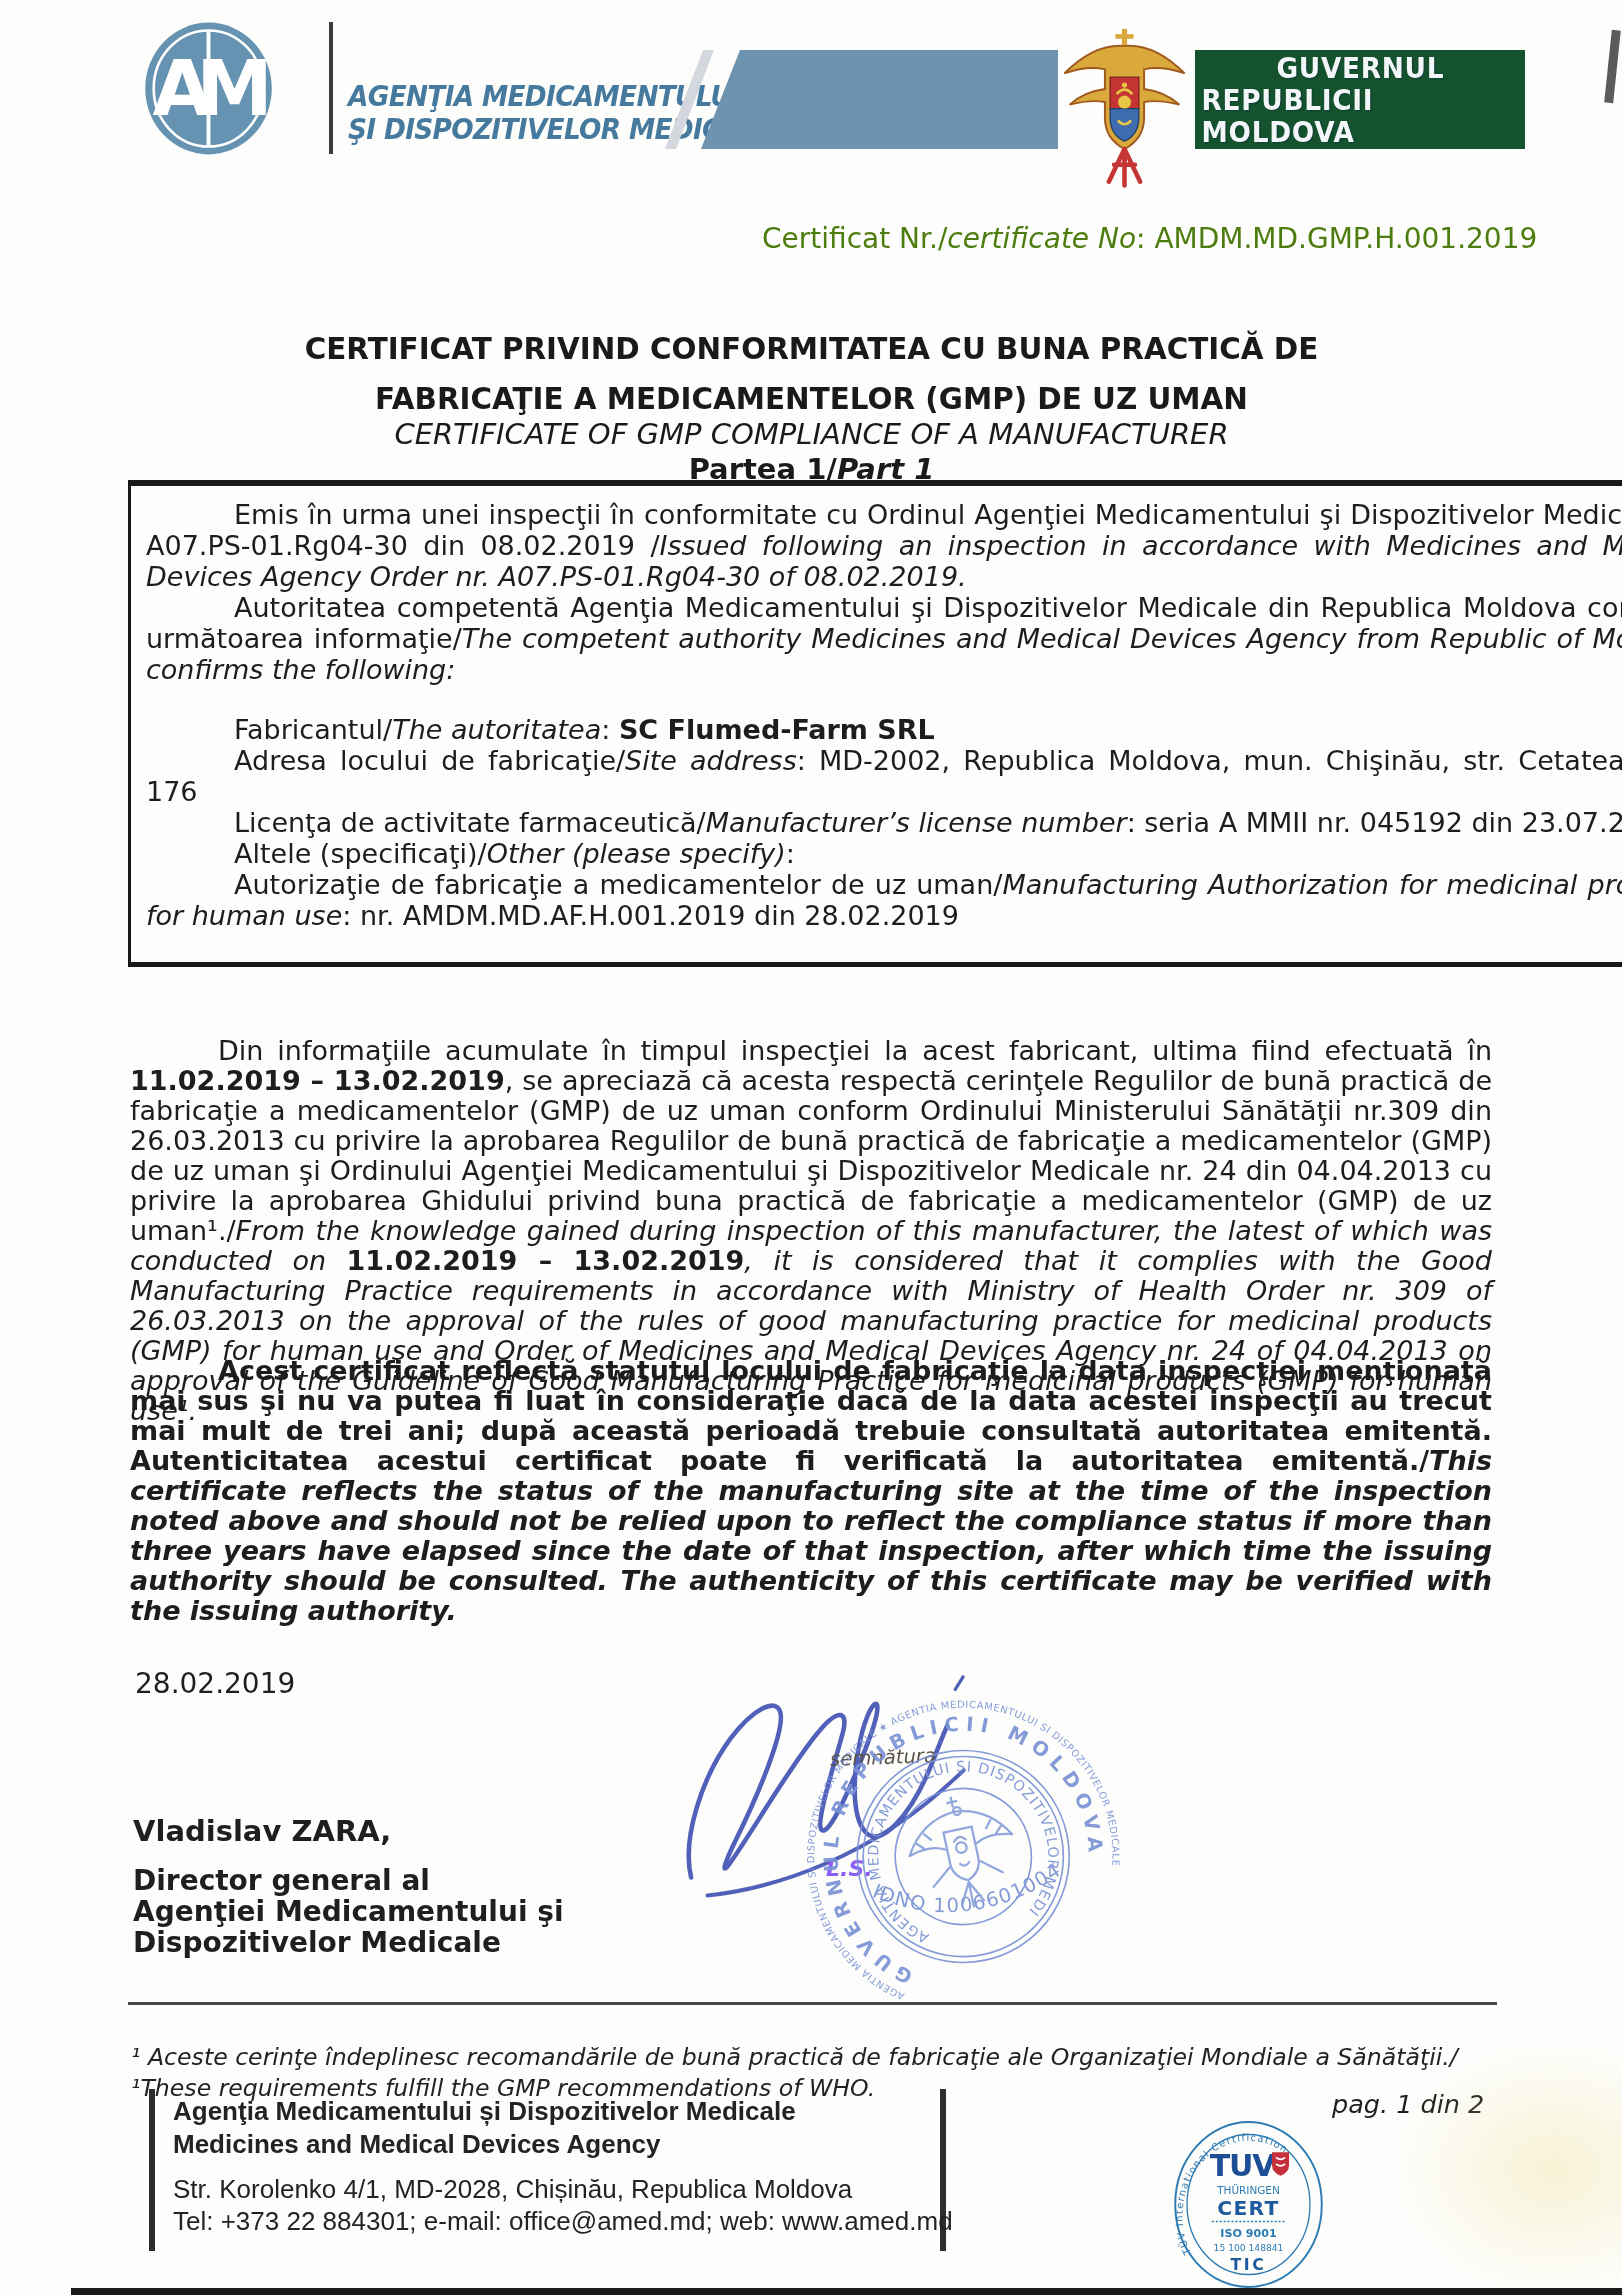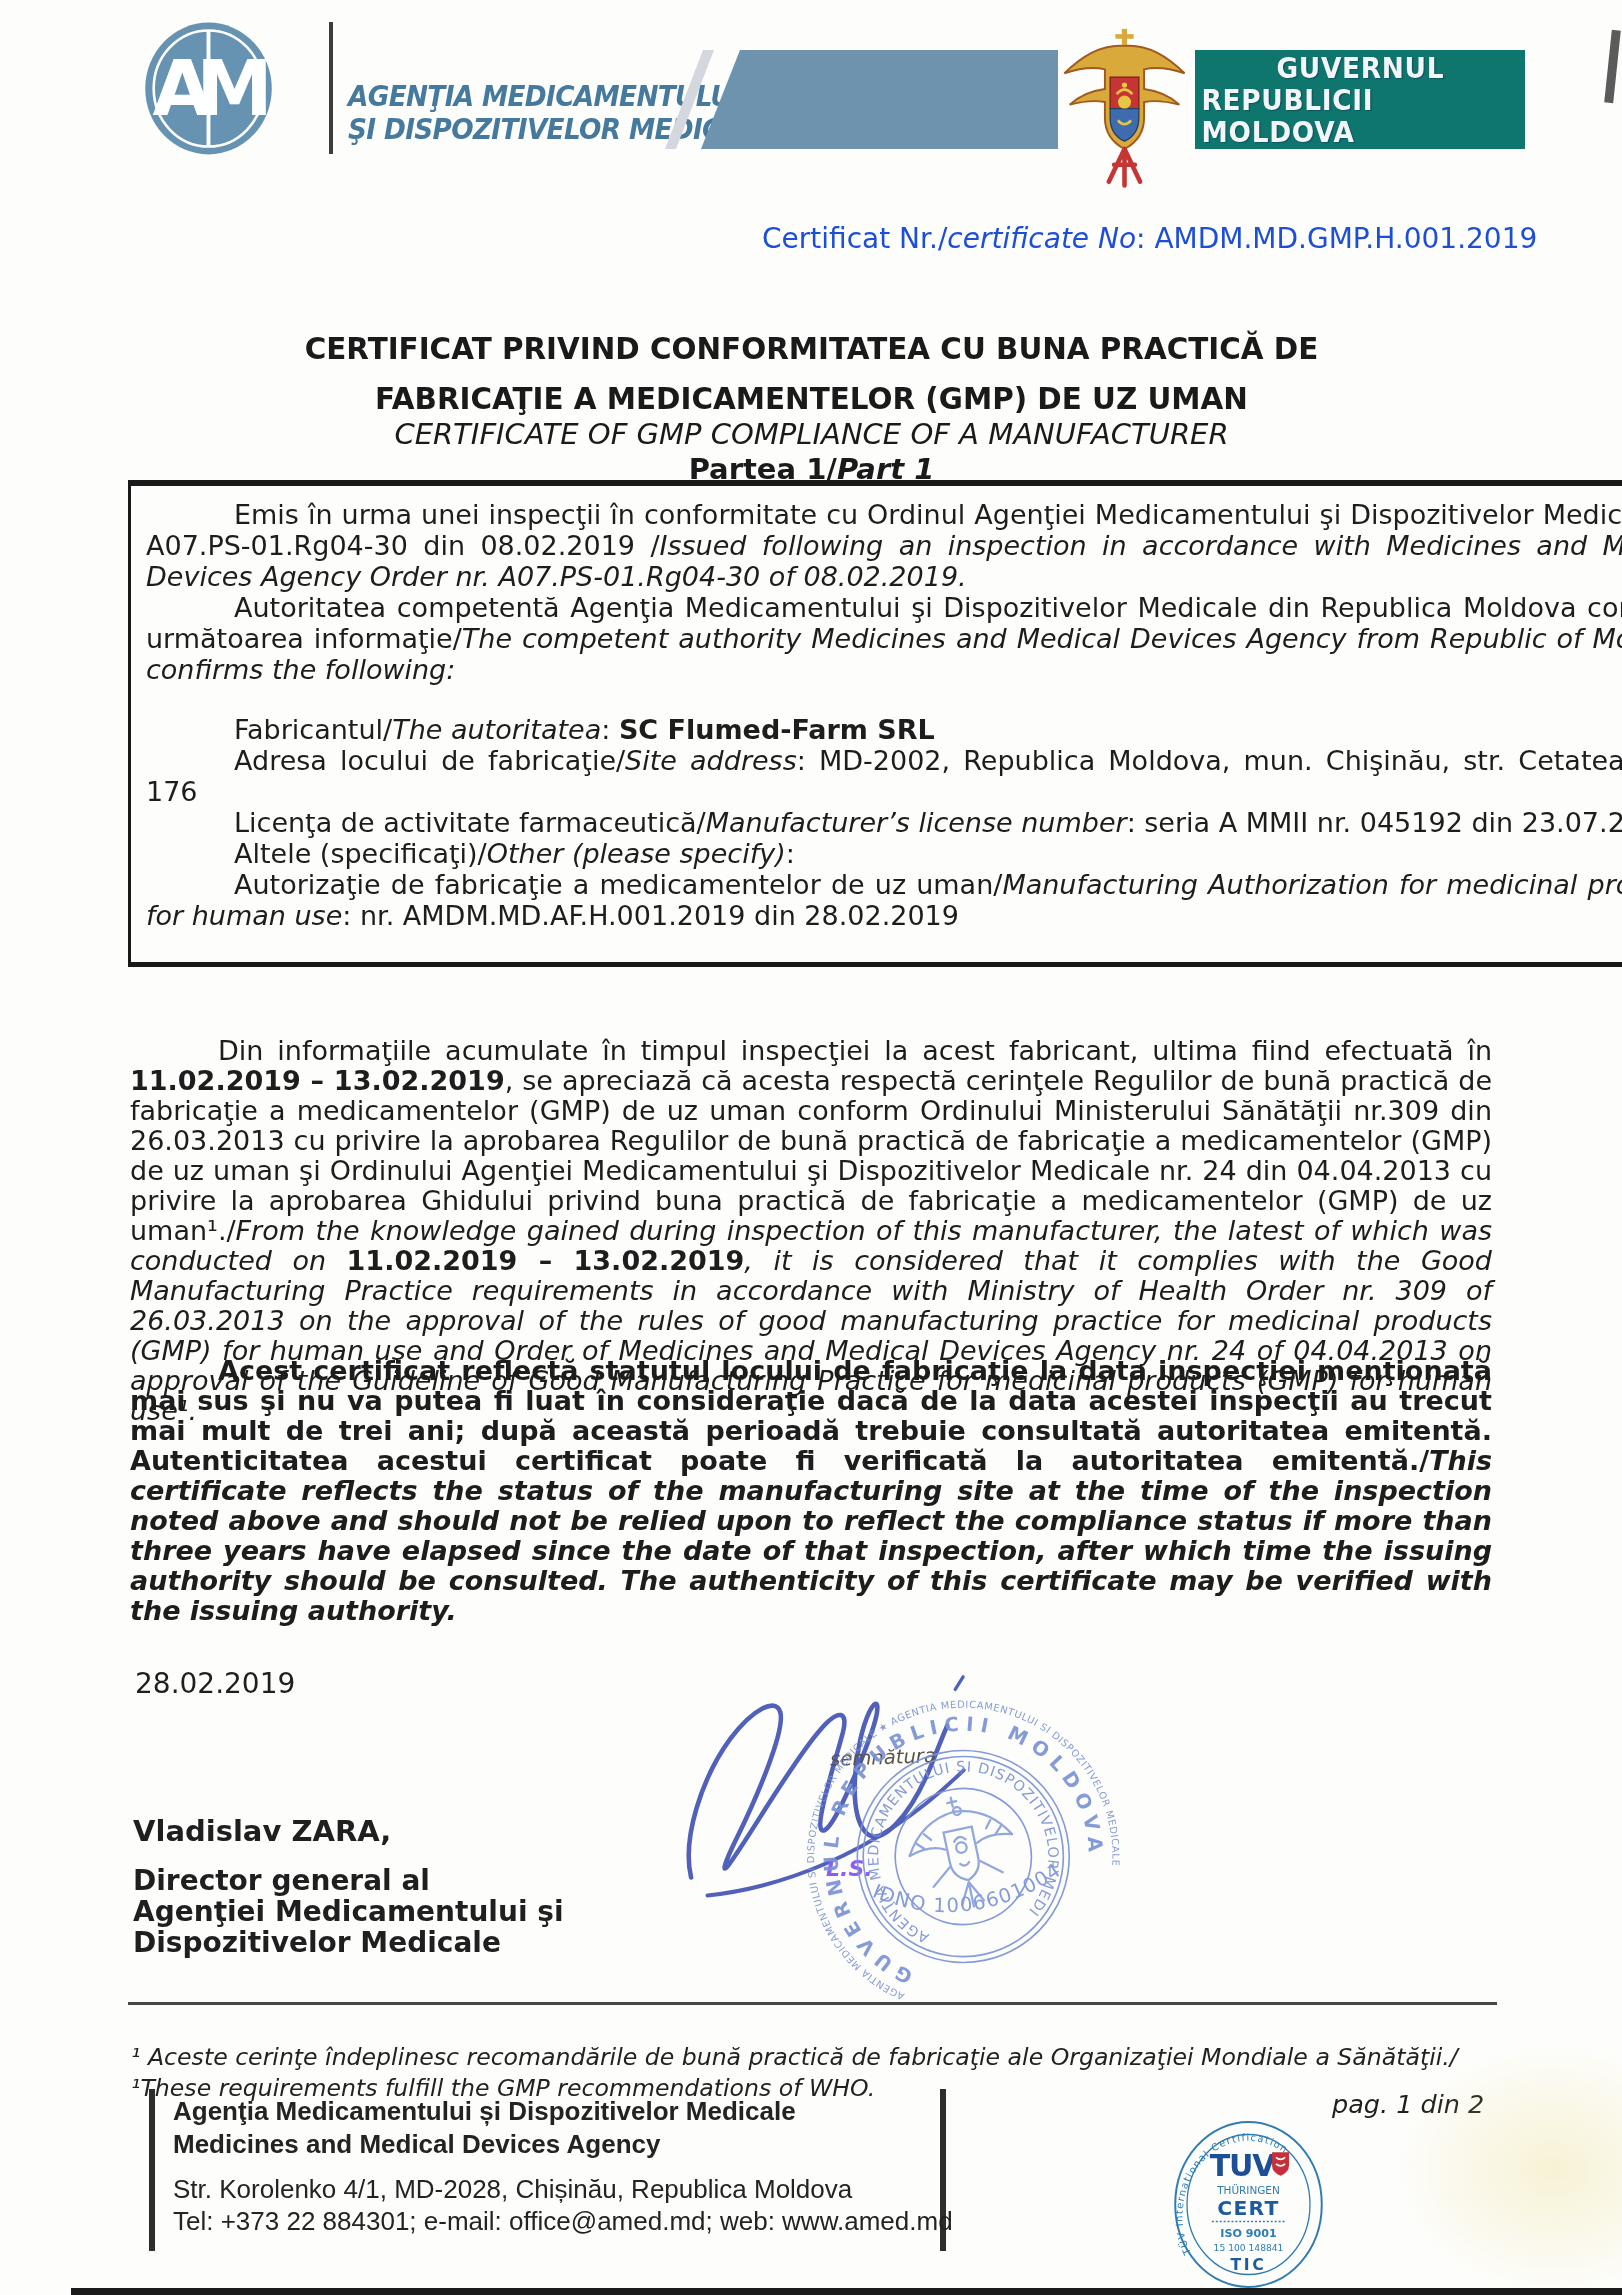--- a/index.html
+++ b/index.html
@@ -8,25 +8,25 @@
   .abs{position:absolute;}
   .it{font-style:italic;}
   .bd{font-weight:bold;}
   
   .logo-divider{left:329px;top:22px;width:3.9px;height:132px;background:#3c3c3c;}
   .agency-name{left:348px;top:80px;font-style:italic;font-weight:600;font-size:28px;line-height:33px;
                color:#46799e;letter-spacing:-0.7px;transform:scaleX(.94);transform-origin:left top;}
   .banner-sliver{left:684px;top:50px;width:10.5px;height:99px;background:#d4d7de;transform:skewX(-21deg);}
   .banner-left{left:701px;top:50px;width:357px;height:99px;background:#6e93ae;
                clip-path:polygon(39px 0,100% 0,100% 100%,0 100%);}
-  .banner-right{left:1195px;top:50px;width:330px;height:99px;background:#0f766e;
+  .banner-right{left:1195px;top:50px;width:330px;height:99px;background:#14532d;
                 display:flex;flex-direction:column;justify-content:center;align-items:center;}
   .banner-right div{color:#f3f6f8;font-weight:bold;font-size:27.5px;line-height:32px;letter-spacing:0.7px;
                     text-shadow:1.3px 1.3px 1.3px rgba(15,35,70,.4);transform:scaleX(.96);}
-  .cert-no{left:762px;top:222px;font-size:28px;white-space:nowrap;color:#1d4ed8;}
+  .cert-no{left:762px;top:222px;font-size:28px;white-space:nowrap;color:#4d7c0f;}
   
   .title{left:0;top:317px;width:1623px;text-align:center;color:#1a1a1a;}
   .title .t1{font-size:29.4px;font-weight:bold;line-height:35px;margin-top:15px;}
   .title .t3{font-size:29px;font-style:italic;font-weight:500;line-height:35px;}
   .title .t4{font-size:29px;font-weight:bold;line-height:34px;}
   
   .info-box{left:128px;top:480px;width:1594px;height:487px;box-sizing:border-box;
             border:3.9px solid #191919;border-top-width:6.5px;border-bottom-width:5.9px;
             padding:13px 13px 0 15px;}
   .bp,.mp{font-size:27px;line-height:31px;text-align:justify;text-indent:88px;margin:0;color:#1d1d1d;}

